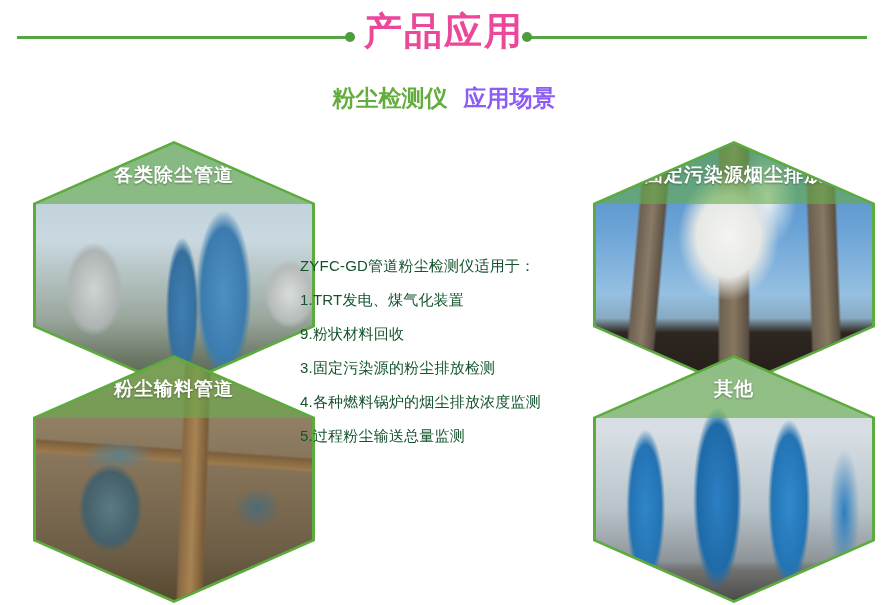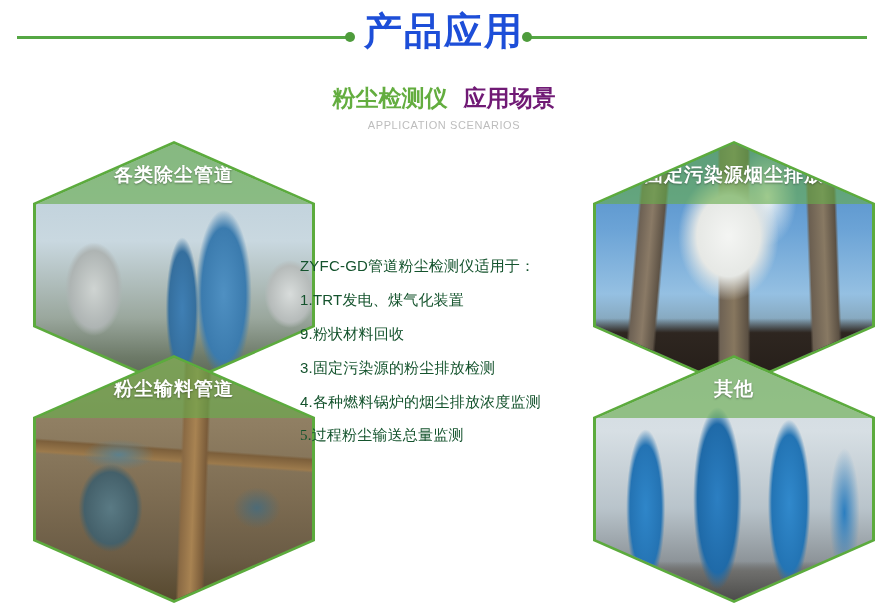--- a/index.html
+++ b/index.html
@@ -36,37 +36,37 @@
   .rule-dot.left  { left: 345px; }
   .rule-dot.right { left: 522px; }
 
   .main-title {
     position: absolute;
     top: 8px;
     left: 0; right: 0;
     text-align: center;
     font-size: 38px;
     font-weight: bold;
-    color: #1d4ed8;
+    color: #ec4899;
     letter-spacing: 2px;
     line-height: 1.25;
   }
 
   .sub-title {
     position: absolute;
     top: 84px;
     left: 0; right: 0;
     text-align: center;
     font-size: 23px;
     font-weight: bold;
     line-height: 1.3;
     white-space: nowrap;
   }
   .sub-title .green  { color: #63ad3f; text-align: right; }
-  .sub-title .orange { color: #701a75; margin-left: 16px; }
+  .sub-title .orange { color: #8b5cf6; margin-left: 16px; }
 
   .sub-en {
     position: absolute;
     top: 119px;
     left: 0; right: 0;
     text-align: center;
     font-size: 11px;
     color: #bdbdbd;
     letter-spacing: 0.6px;
   }
@@ -130,39 +130,38 @@
     color: #333333;
   }
   .copy-line {
     font-size: 15px;
     line-height: 1;
     margin-bottom: 19px;
     color: #14532d;
     white-space: nowrap;
     letter-spacing: 0.2px;
   }
-  .copy-line:last-child { margin-bottom: 0; font-family: Liberation Serif, serif; }
+  .copy-line:last-child { margin-bottom: 0; }
 </style>
 </head>
 <body>
 
 <div id="page">
 
   <div class="rule left"></div>
   <div class="rule-dot left"></div>
   <div class="rule right"></div>
   <div class="rule-dot right"></div>
 
   <div class="main-title">产品应用</div>
 
   <div class="sub-title">
     <span class="green">粉尘检测仪</span><span class="orange">应用场景</span>
   </div>
 
-  <div class="sub-en">APPLICATION SCENARIOS</div>
 
   <div class="hex tl">
     <div class="hex-inner">
       <div class="photo" style="background-image:
              linear-gradient(180deg, rgba(200,215,225,0.0) 0%, rgba(190,205,218,0.0) 100%),
              radial-gradient(ellipse 40px 120px at 68% 62%, #4f90c2 0%, #3b7bae 55%, rgba(59,123,174,0) 70%),
              radial-gradient(ellipse 22px 95px at 53% 68%, #3f7fb4 0%, #356f9e 60%, rgba(53,111,158,0) 75%),
              radial-gradient(ellipse 34px 55px at 21% 60%, #cfd4d2 0%, #aeb4b3 70%, rgba(174,180,179,0) 85%),
              radial-gradient(ellipse 30px 40px at 92% 62%, #d8dcdb 0%, #b6bbba 70%, rgba(182,187,186,0) 85%),
              linear-gradient(180deg, #b9ccd8 0%, #c9d8e0 40%, #9aa79d 72%, #6d7a68 88%, #55604f 100%);">

